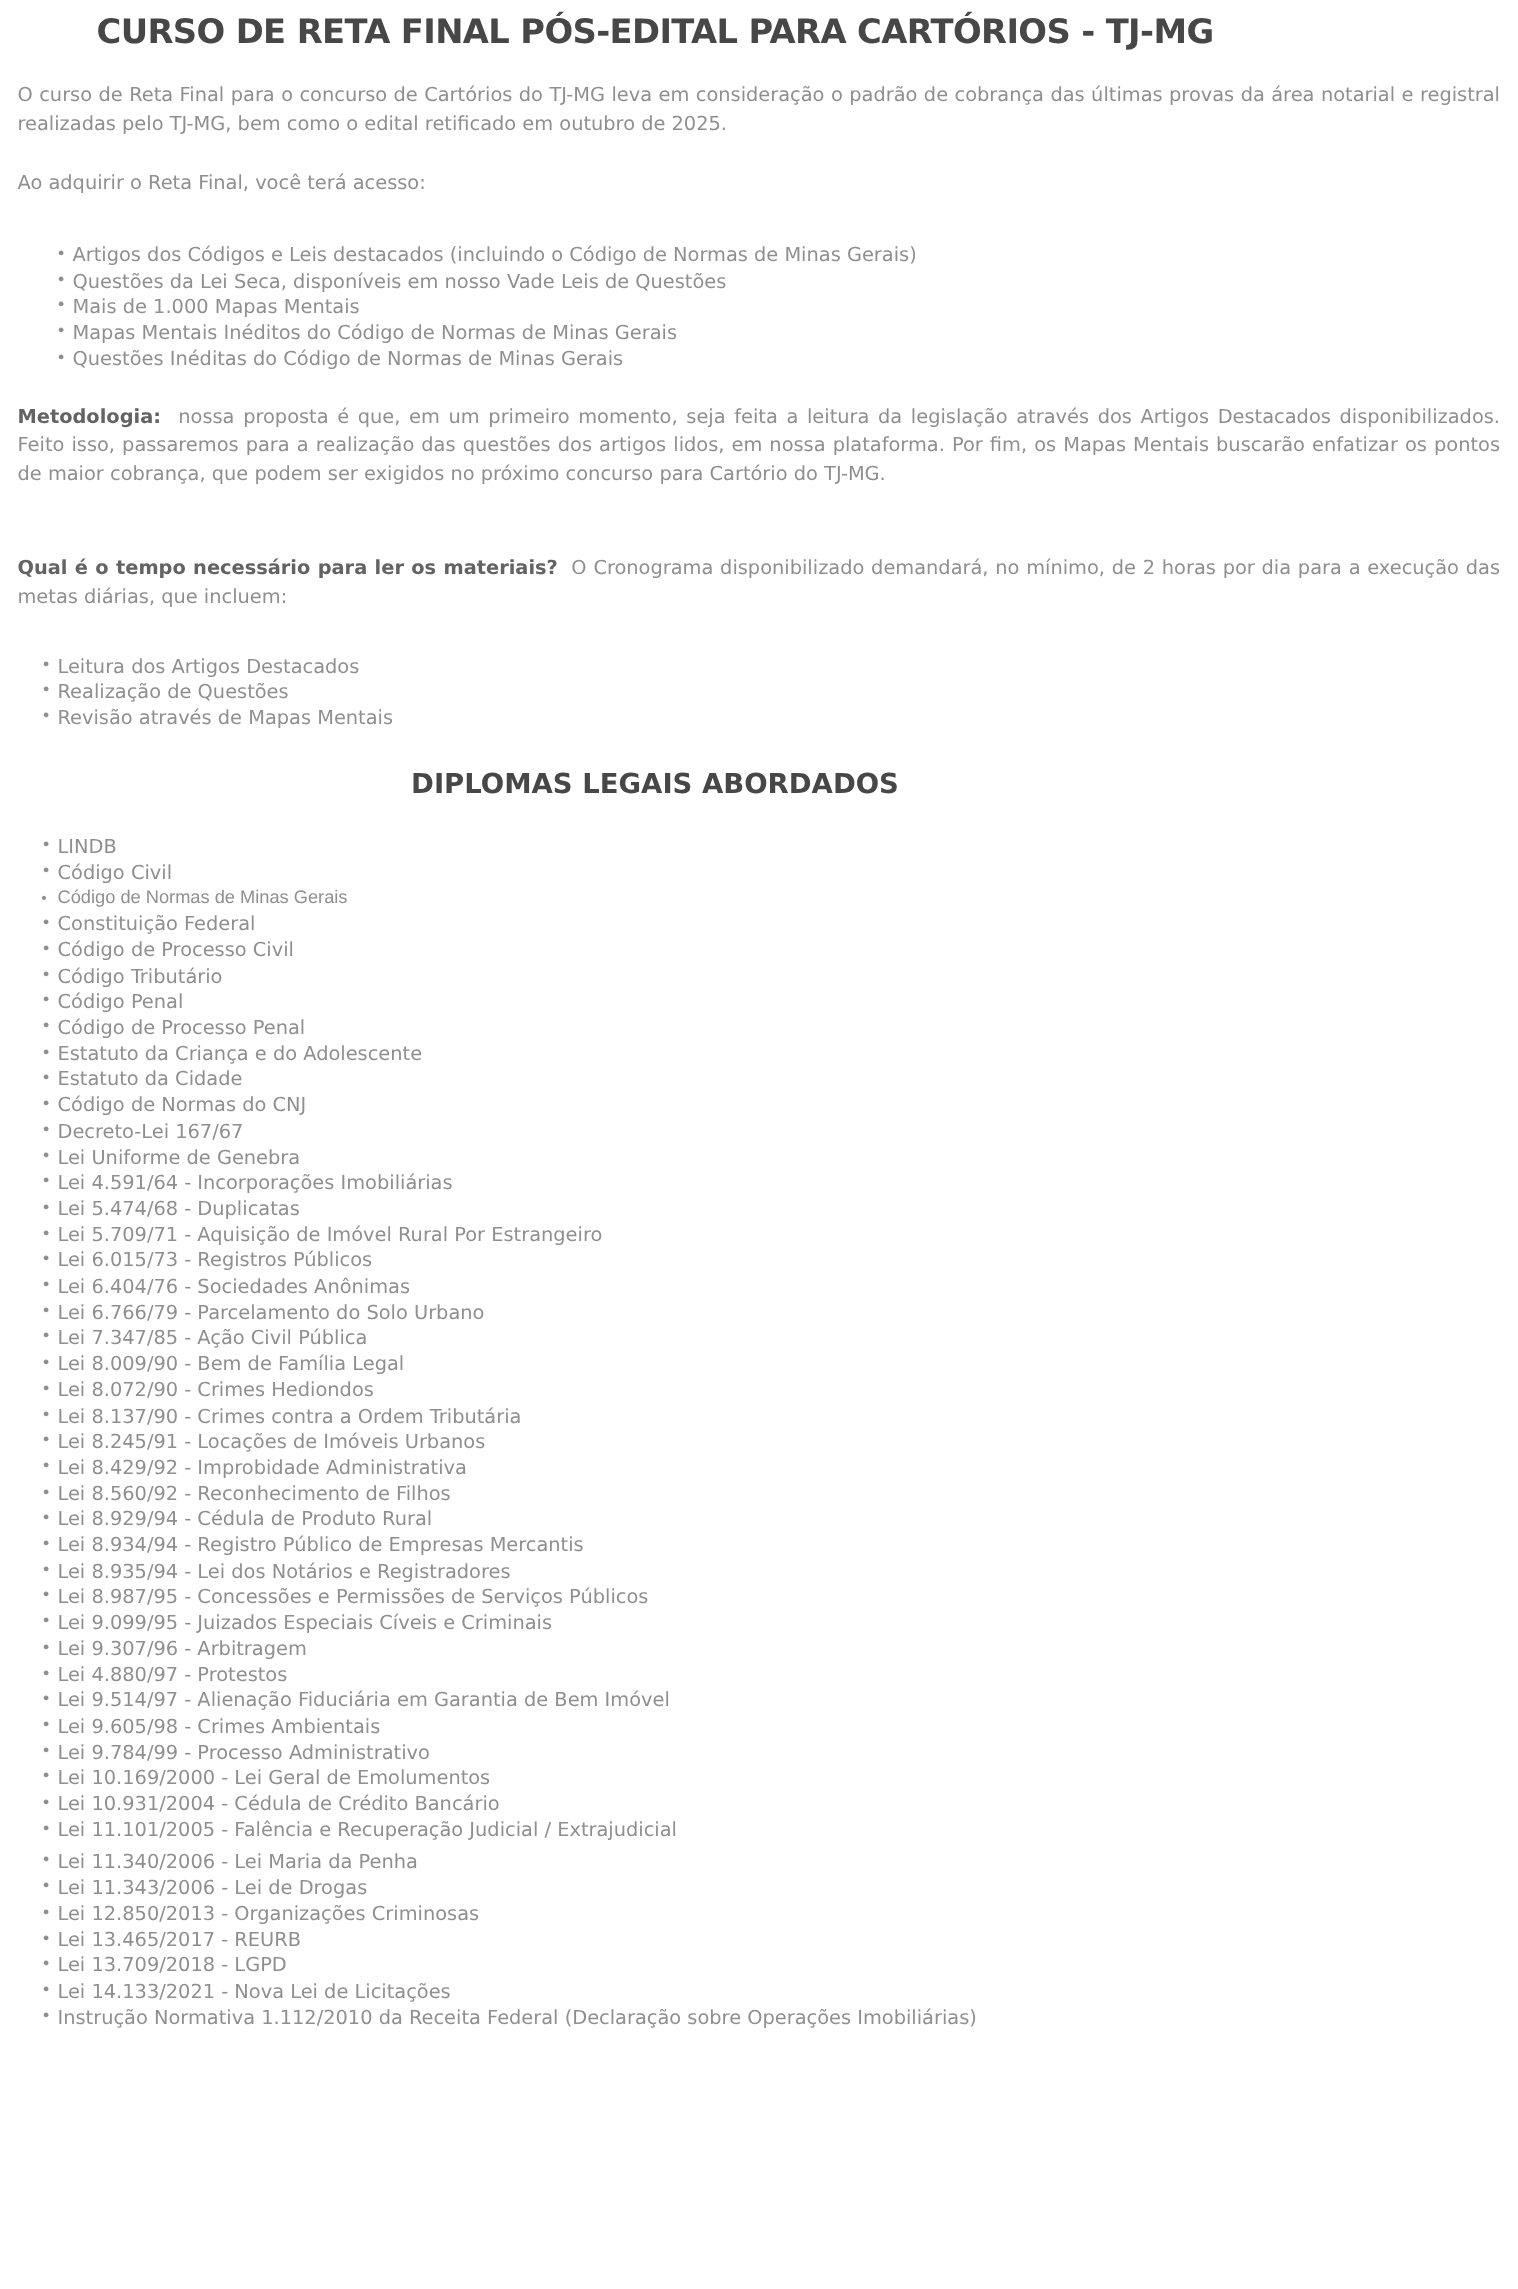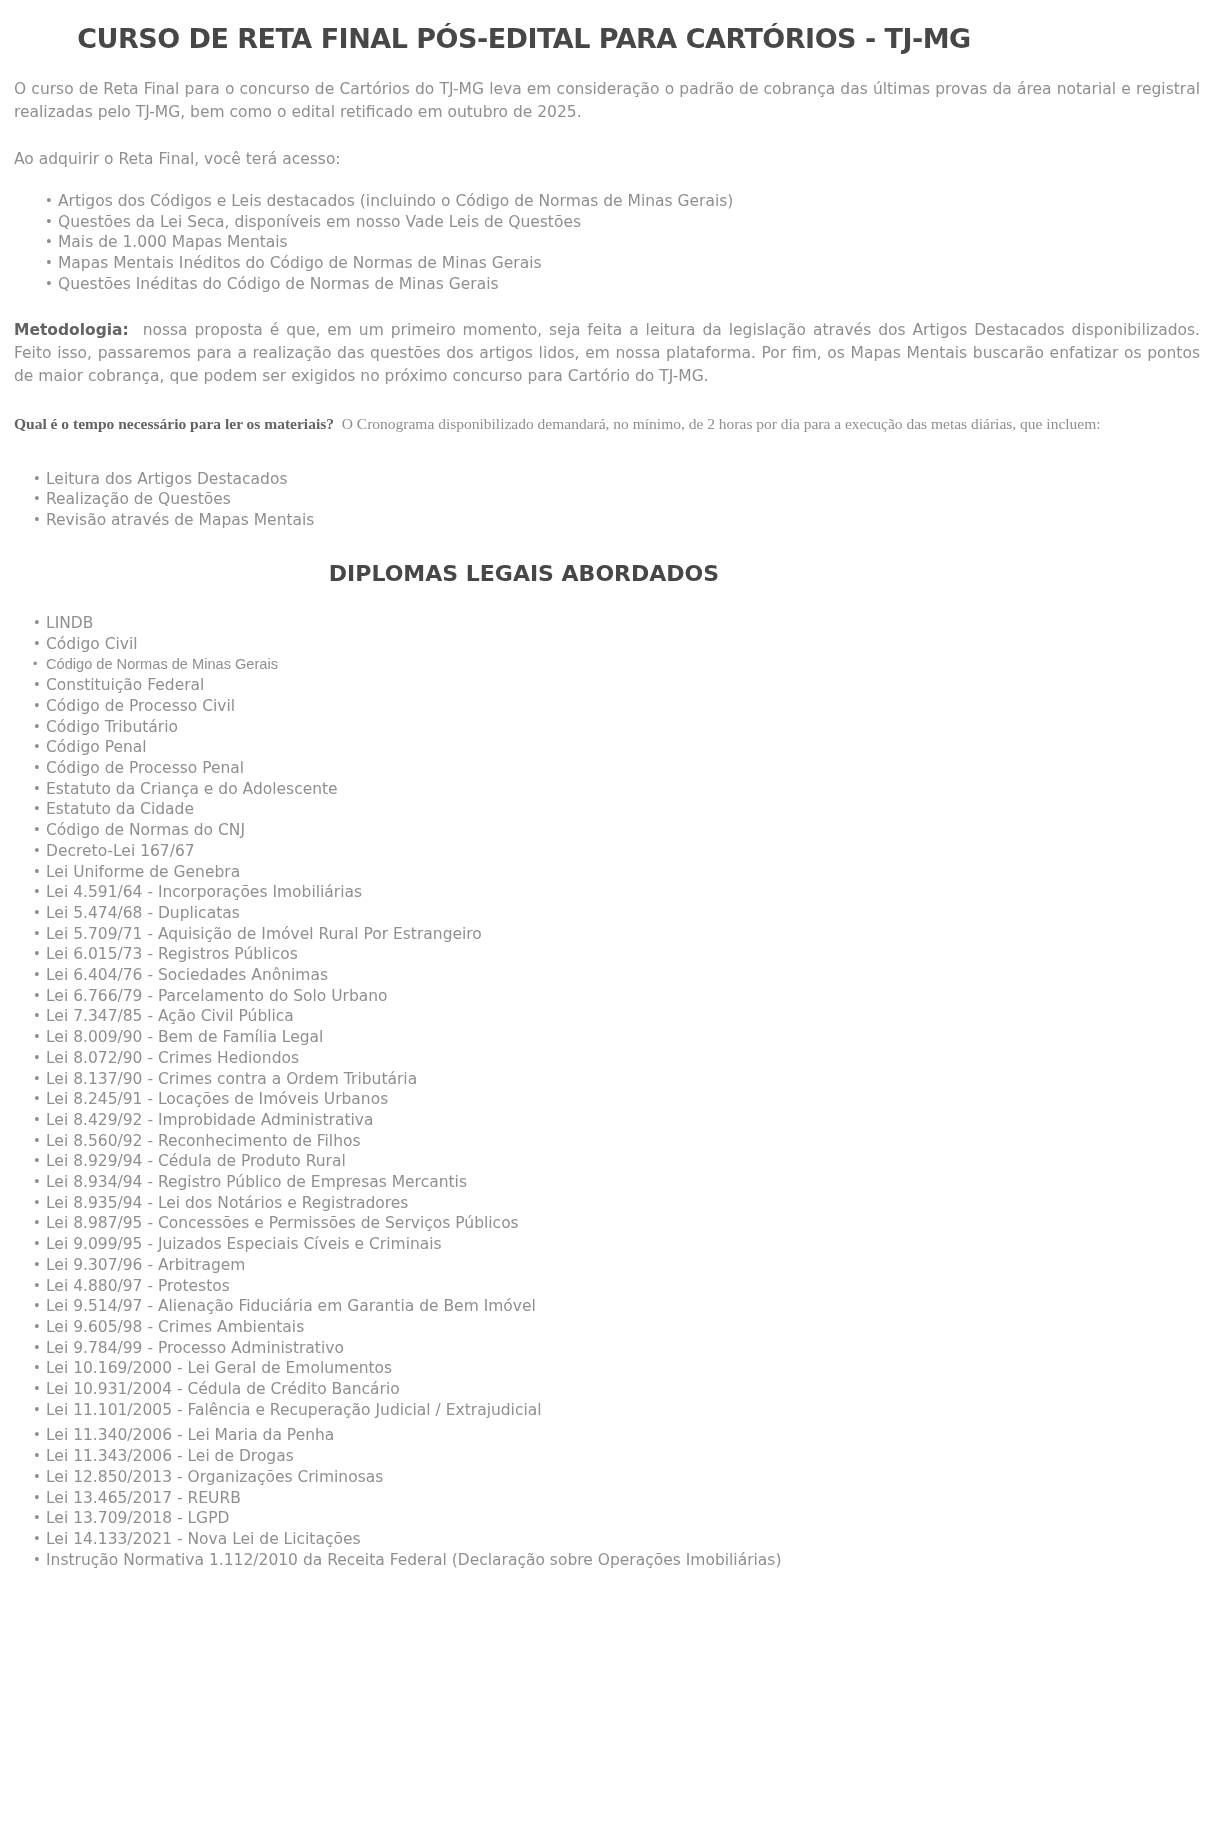--- a/index.html
+++ b/index.html
@@ -4,21 +4,21 @@
 <style>
   * { margin: 0; padding: 0; box-sizing: border-box; }
   html, body { background: #ffffff; }
   body {
     width: 1214px;
     min-height: 1831px;
     font-family: "DejaVu Sans", sans-serif;
     color: #8f8f8f;
   }
   .page {
-    padding: 17px 14px 60px 14px;
+    padding: 4px 14px 60px 14px;
   }
   h1.page-title {
     width: 1020px;
     text-align: center;
     font-size: 27px;
     font-weight: bold;
     letter-spacing: -0.5px;
     color: #474747;
     margin-top: 6px;
     line-height: 1.15;
@@ -28,24 +28,24 @@
     line-height: 23px;
     text-align: justify;
     margin-top: 24px;
     color: #8f8f8f;
   }
   p.body-text.left { text-align: left; }
   p.body-text strong {
     color: #636363;
     font-weight: bold;
   }
-  p.spaced-before { margin-top: 24px; font-family: Liberation Serif, serif; }
+  p.spaced-before { margin-top: 52px; }
   ul.bullet-list {
     list-style: none;
-    margin-top: 20px;
+    margin-top: 36px;
   }
   ul.bullet-list li {
     position: relative;
     font-size: 15.5px;
     line-height: 20.7px;
     color: #8f8f8f;
   }
   ul.bullet-list li::before {
     content: "\2022";
     position: absolute;

